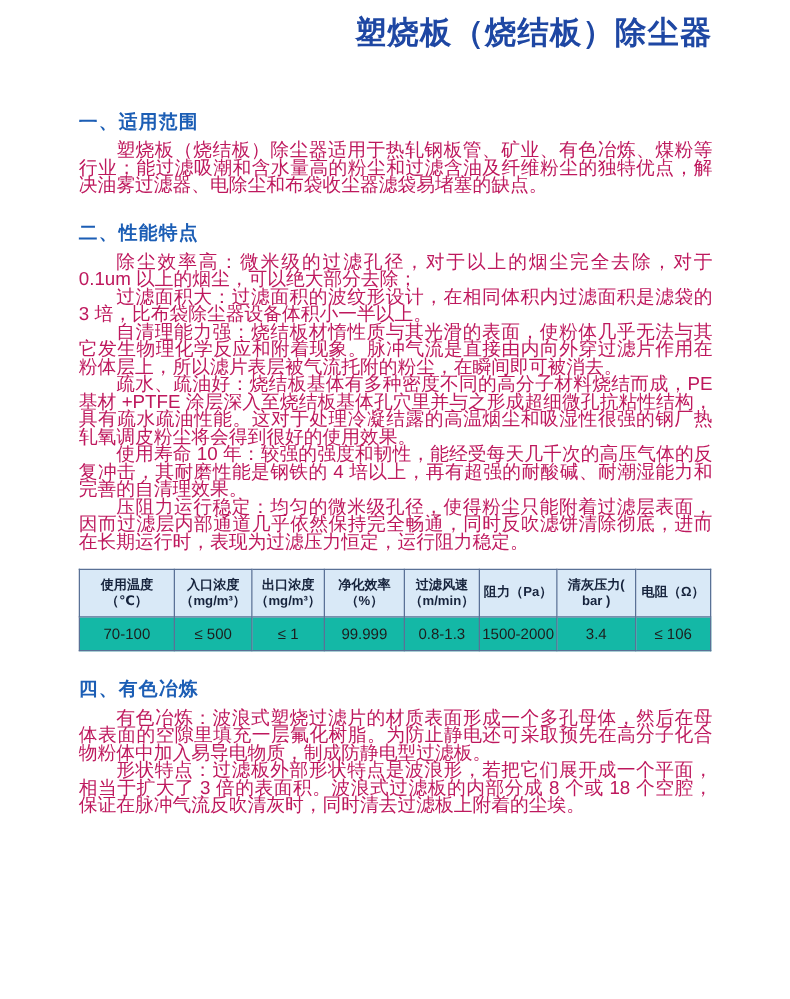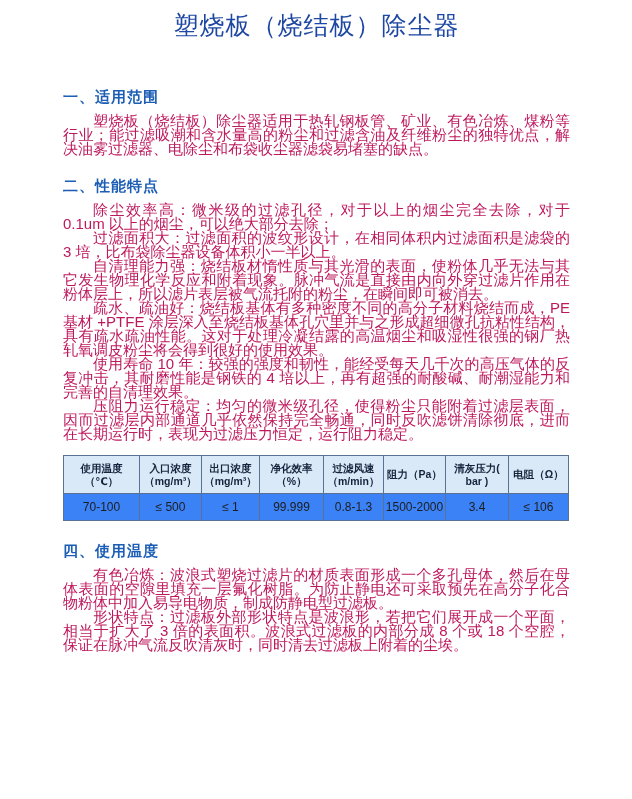--- a/index.html
+++ b/index.html
@@ -9,22 +9,22 @@
     overflow: hidden;
     font-family: "Liberation Sans", "DejaVu Sans", sans-serif;
     color: #1d1d1d;
   }
   .page {
     width: 632px; height: 799px;
     padding: 9px 62px 0 63px;
   }
   .doc-title {
     font-size: 25px;
-    font-weight: normal;
-    text-align: center;
+    font-weight: bold;
+    text-align: right;
     color: #1e47a3;
     letter-spacing: 1px;
     margin-bottom: 46px;
   }
   h2.sec-heading {
     font-size: 15px;
     font-weight: bold;
     color: #1c5eb5;
     letter-spacing: 1px;
     margin: 21px 0 7px 0;
@@ -53,21 +53,21 @@
     background: #d9e9f7;
     font-size: 10.5px;
     font-weight: bold;
     color: #16233c;
     height: 38px;
     white-space: pre-line;
     line-height: 13px;
     padding: 2px 1px;
   }
   .spec-table td {
-    background: #3b82f6;
+    background: #14b8a6;
     font-size: 12px;
     height: 27px;
     padding: 2px 1px;
   }
   col.c1 { width: 76px; } col.c2 { width: 62px; } col.c3 { width: 58px; }
   col.c4 { width: 64px; } col.c5 { width: 60px; } col.c6 { width: 62px; }
   col.c7 { width: 63px; } col.c8 { width: 60px; }
 </style>
 </head>
 <body>
@@ -118,17 +118,17 @@
       <td>≤ 1</td>
       <td>99.999</td>
       <td>0.8-1.3</td>
       <td>1500-2000</td>
       <td>3.4</td>
       <td>≤ 106</td>
     </tr>
   </tbody>
     </table>
 
-  <h2 class="sec-heading">四、使用温度</h2>
+  <h2 class="sec-heading">四、有色冶炼</h2>
   <p class="body-para"><b>有色冶炼：</b><span>波浪式塑烧过滤片的材质表面形成一个多孔母体，然后在母体表面的空隙里填充一层氟化树脂。为防止静电还可采取预先在高分子化合物粉体中加入易导电物质，制成防静电型过滤板。</span></p>
   <p class="body-para"><b>形状特点：</b><span>过滤板外部形状特点是波浪形，若把它们展开成一个平面，相当于扩大了 3 倍的表面积。波浪式过滤板的内部分成 8 个或 18 个空腔，保证在脉冲气流反吹清灰时，同时清去过滤板上附着的尘埃。</span></p>
 
 </div>
 
 </body></html>

